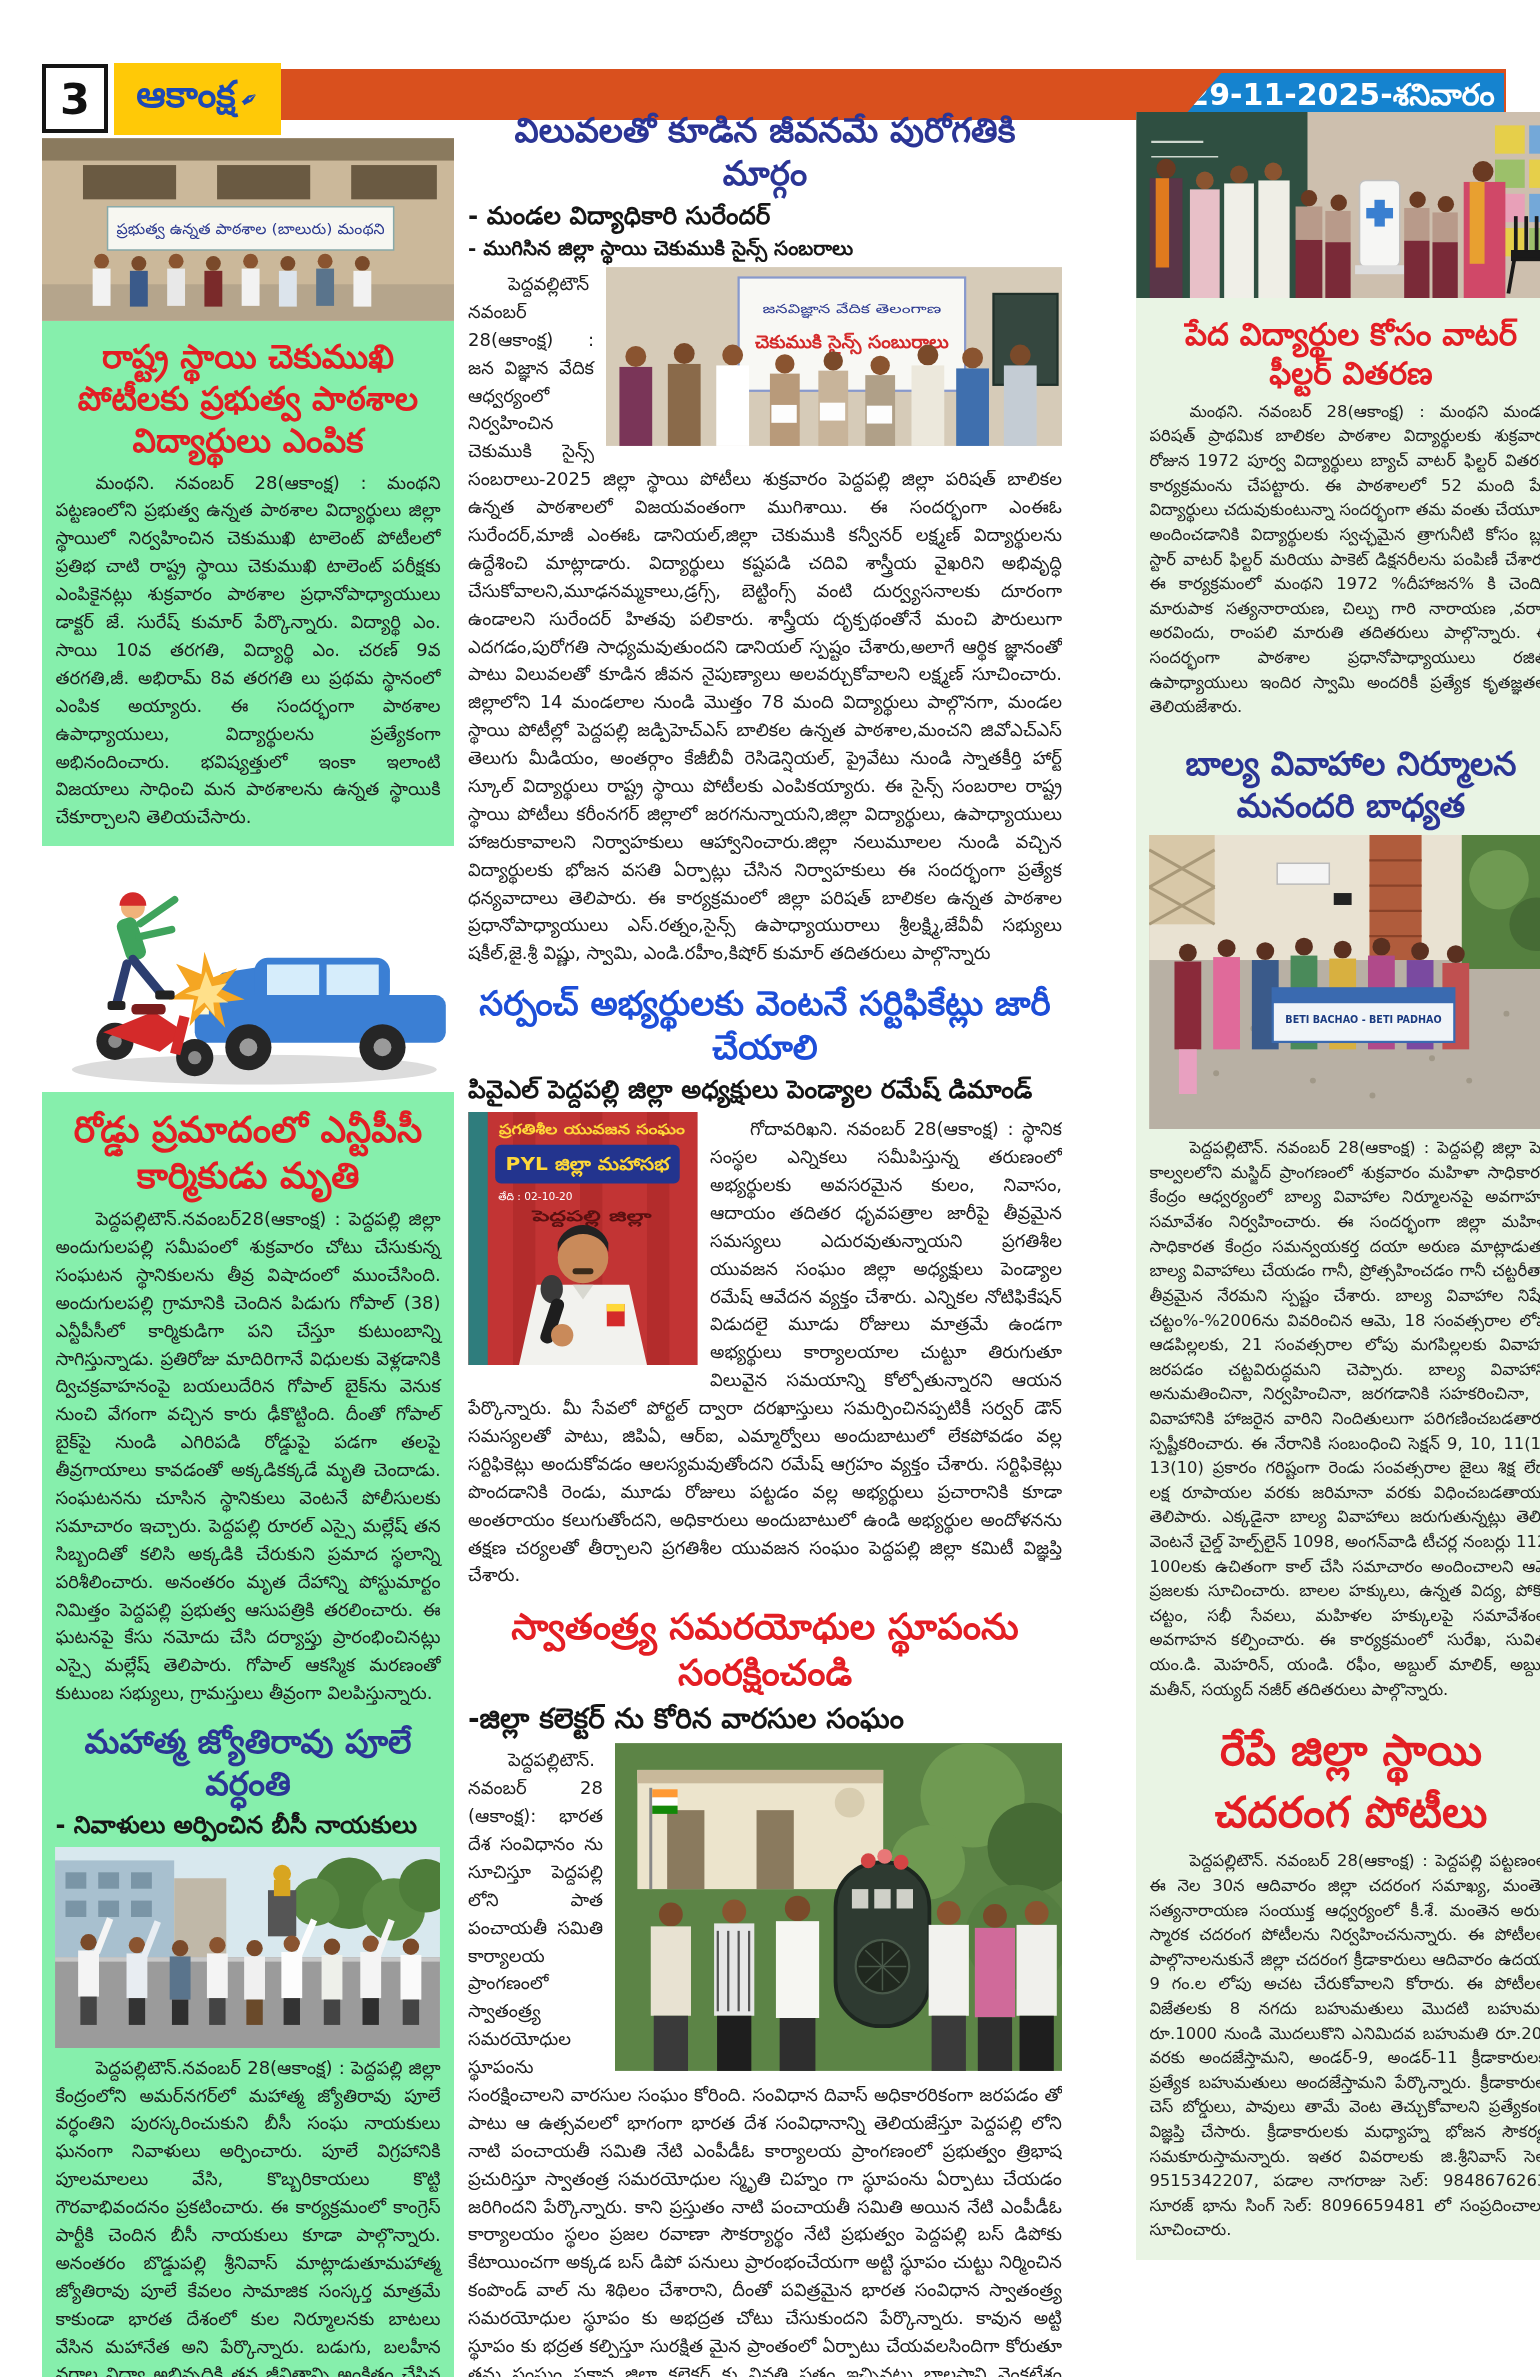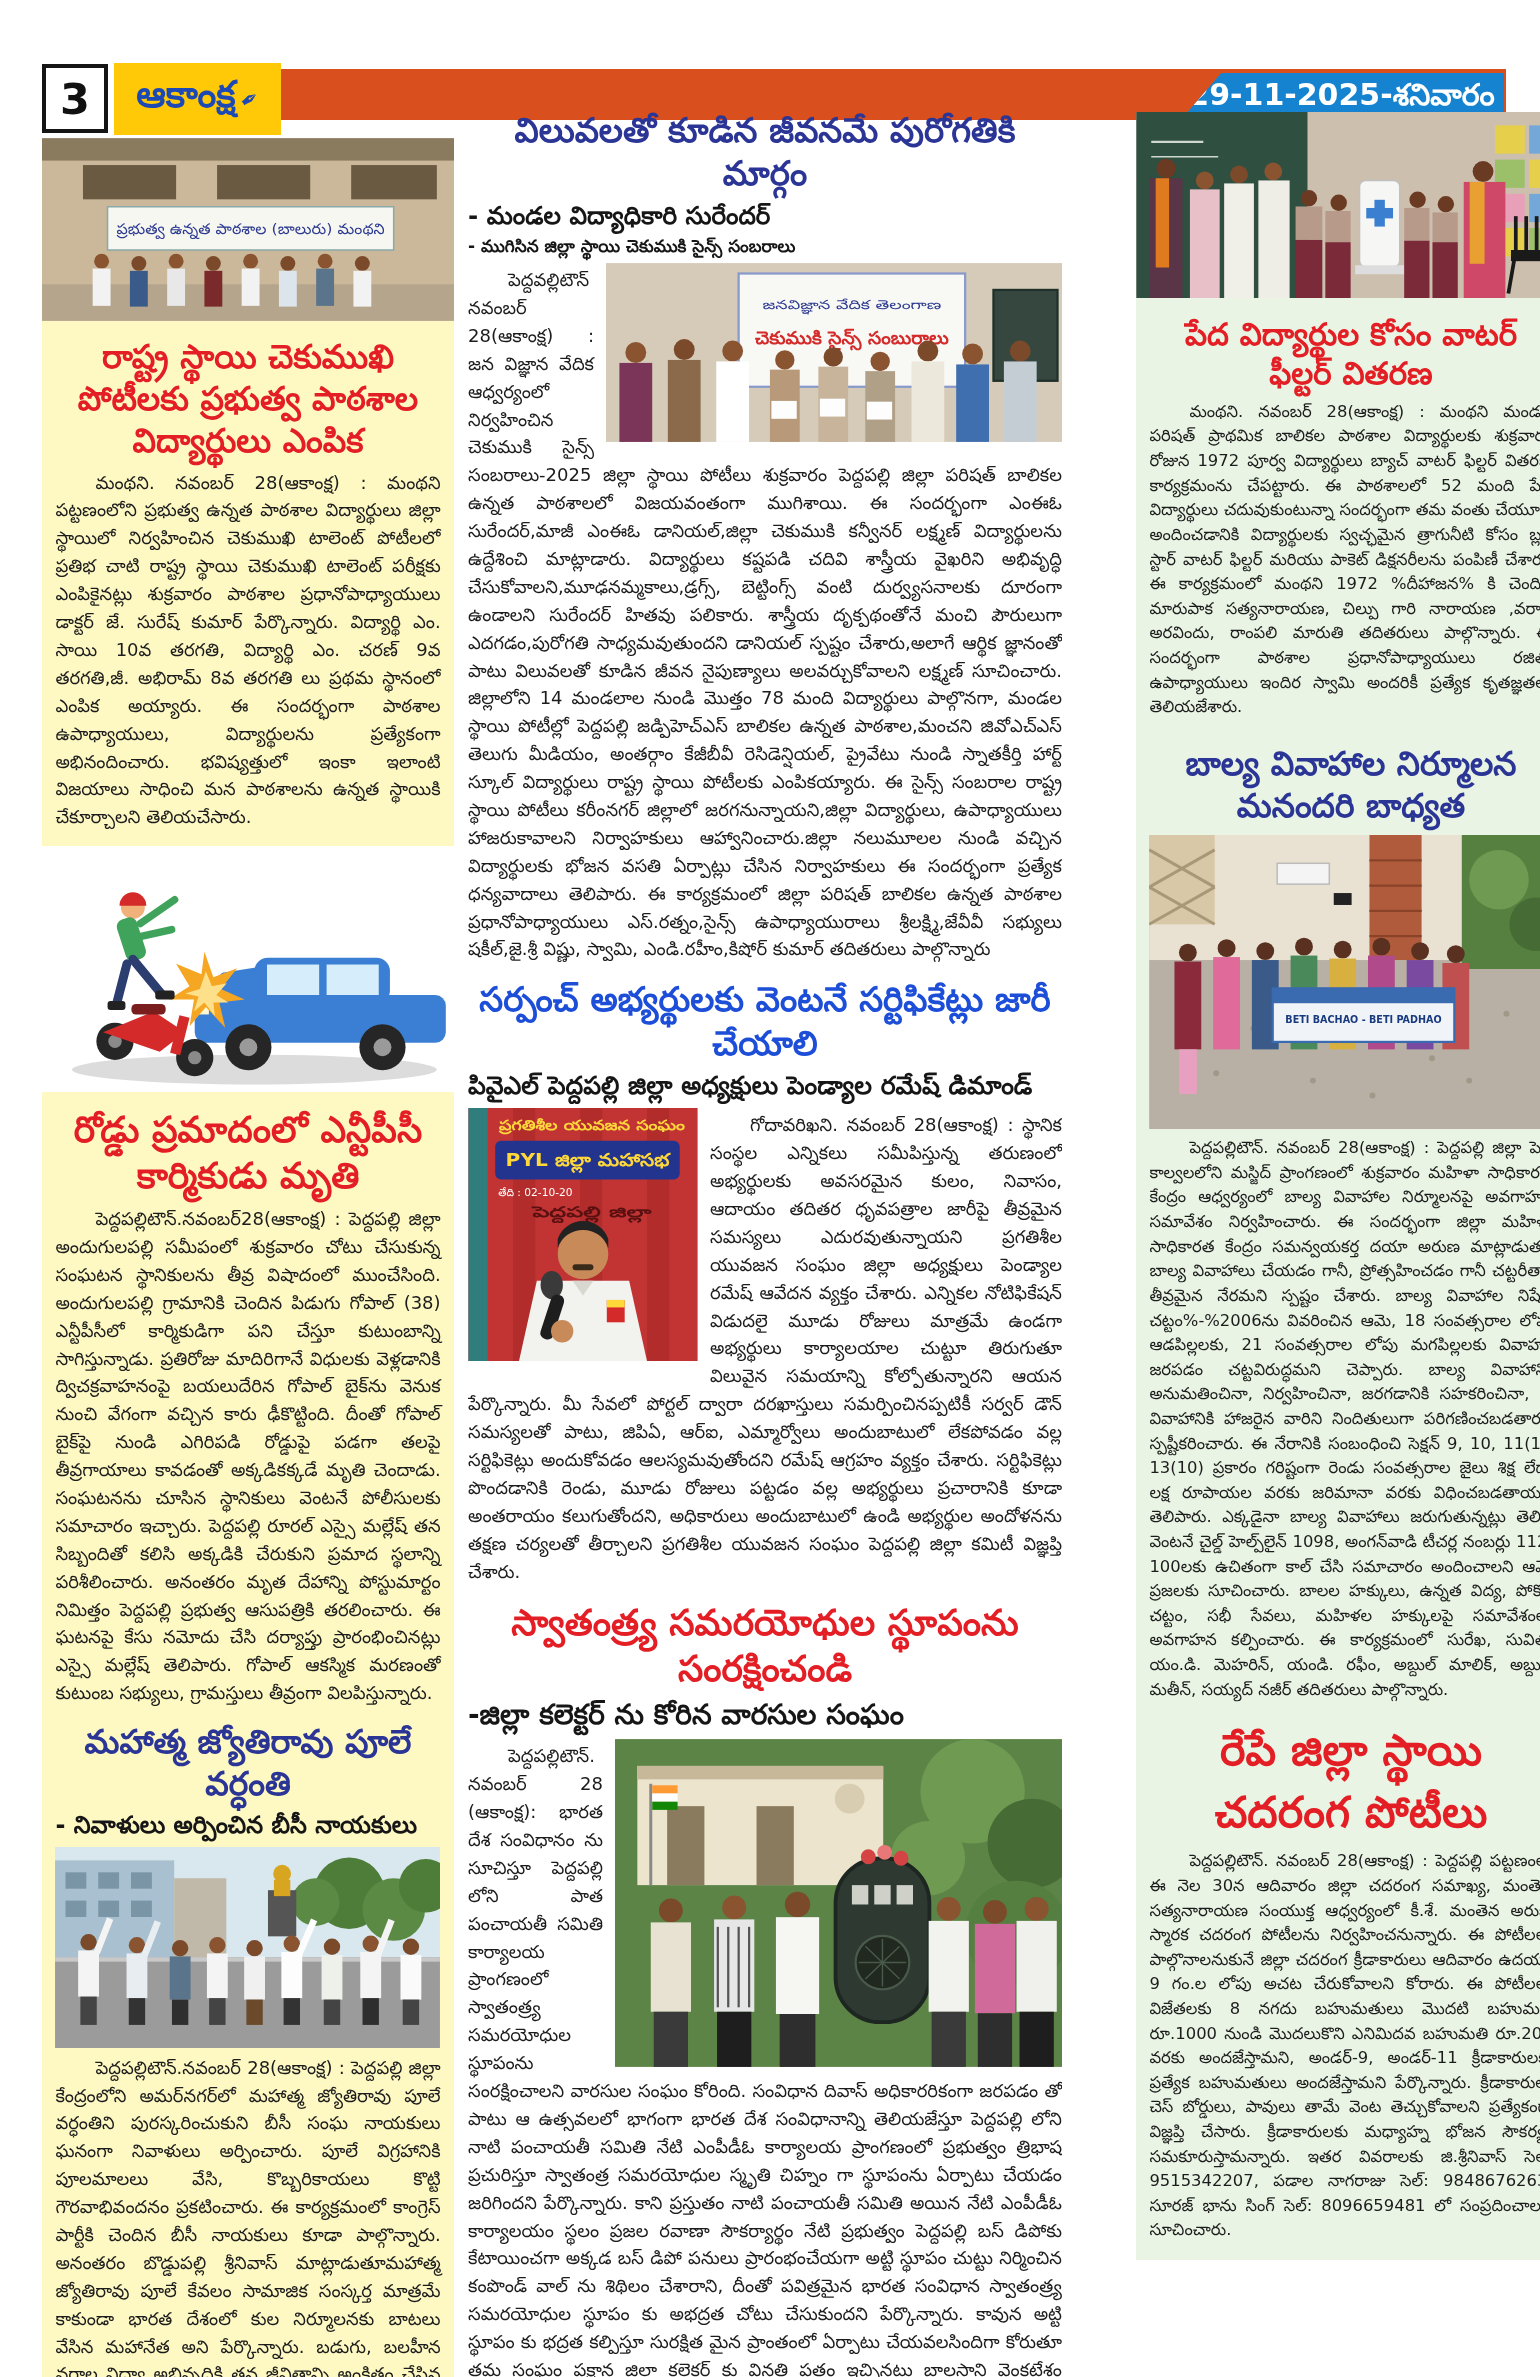--- a/index.html
+++ b/index.html
@@ -15,21 +15,21 @@
   .pen{display:inline-block;transform:rotate(-35deg);font-size:22.4px;color:#1d49b5;}
   .hdr-band{position:absolute;left:281px;top:69px;width:1225px;height:51px;background:#d9501e;}
   .hdr-date{position:absolute;left:1179px;top:73px;width:325px;height:49px;background:#1583cf;
             clip-path:polygon(13% 0,100% 0,100% 100%,0 100%);display:flex;align-items:center;
             justify-content:center;color:#fff;font-size:30px;font-weight:bold;}
   
   .col{position:absolute;top:138px;}
   #col-left{left:42px;width:412px;}
   #col-center{left:468px;top:104px;width:594px;}
   #col-right{left:1136px;top:112px;width:430px;}
-  .yellow{background:#fef9c3;padding:10.4px 13.4px;box-sizing:border-box;}
+  .yellow{background:#86efac;padding:10.4px 13.4px;box-sizing:border-box;}
   .green{background:#e9f4e4;padding:12px 13.4px;box-sizing:border-box;}
   .p-body{font-size:18px;line-height:1.55;text-align:justify;text-indent:40px;margin:6px 0 4.5px 0;}
   #col-right .p-body{font-size:16.4px;line-height:1.5;}
   .hl{font-weight:bold;text-align:center;line-height:1.28;margin:4.5px 0;}
   .hl-red{color:#e31e24;}
   .hl-blue{color:#2b3595;}
   .hl-mag{color:#1d4ed8;}
   .sub{font-weight:bold;text-align:left;color:#161616;line-height:1.3;margin:3px 0;}
   .art{overflow:hidden;}
   .ph{display:block;}
@@ -216,21 +216,21 @@
         </g>
       </svg>
 
       <p class="p-body">పెద్దపల్లిటౌన్.నవంబర్ 28(ఆకాంక్ష) : పెద్దపల్లి జిల్లా కేంద్రంలోని అమర్‌నగర్‌లో మహాత్మ జ్యోతిరావు పూలే వర్ధంతిని పురస్కరించుకుని బీసీ సంఘ నాయకులు ఘనంగా నివాళులు అర్పించారు. పూలే విగ్రహానికి పూలమాలలు వేసి, కొబ్బరికాయలు కొట్టి గౌరవాభివందనం ప్రకటించారు. ఈ కార్యక్రమంలో కాంగ్రెస్ పార్టీకి చెందిన బీసీ నాయకులు కూడా పాల్గొన్నారు. అనంతరం బొడ్డుపల్లి శ్రీనివాస్ మాట్లాడుతూమహాత్మ జ్యోతిరావు పూలే కేవలం సామాజిక సంస్కర్త మాత్రమే కాకుండా భారత దేశంలో కుల నిర్మూలనకు బాటలు వేసిన మహానేత అని పేర్కొన్నారు. బడుగు, బలహీన వర్గాల విద్యా అభివృద్ధికి తన జీవితాన్ని అంకితం చేసిన పూలే ఆదర్శంగా నిలిచారని తెలిపారు. కుల వివక్ష లేని సమాజ నిర్మాణం, సామాజిక న్యాయం కోసం ఆయన చేసిన పోరాటం చిరస్మరణీయమని గుర్తుచేశారు. బీసీ వర్గాలను చైతన్యపరచడంలో, ఆర్థిక%-%రాజకీయంగా ఎదగడానికి మార్గం చూపడంలో పూలే పాత్ర అపారం అని అన్నారు. ఈ కార్యక్రమంలో పెద్దపల్లి మాజీ కౌన్సిలర్లు బూతగడ్డ సంపత్, తాడూరి శ్రీమన్నారాయణ, నుగిళ్ల మల్లయ్య, భూషణ వేనా సురేష్ గౌడ్, దొడ్డుపల్లి జగదీష్, నంసని శ్రీనివాస్, బూతగడ్డ అజయ్, భీమజు సురేందర్, నక్క సంతోష్, తిరిగి శ్రీనివాస్ గౌడ్, నాగుల మల్యాల రాజేశం తదితరులు పాల్గొన్నారు.</p>
     </div>
   </div>
 
   <div class="col" id="col-center">
     <div class="hl hl-blue" style="font-size:34px;">విలువలతో కూడిన జీవనమే పురోగతికి మార్గం</div>
     <div class="sub" style="font-size:24.6px;">- మండల విద్యాధికారి సురేందర్</div>
-    <div class="sub" style="font-size:17px;">- ముగిసిన జిల్లా స్థాయి చెకుముకి సైన్స్ సంబరాలు</div>
+    <div class="sub" style="font-size:20px;">- ముగిసిన జిల్లా స్థాయి చెకుముకి సైన్స్ సంబరాలు</div>
 
     <div class="art">
       <svg class="ph fl-r" width="456" height="179" viewBox="0 0 612 240">
         <rect width="612" height="240" fill="#d6cbb8"></rect>
         <rect x="520" y="36" width="86" height="122" fill="#35473f" stroke="#20302a" stroke-width="3"></rect>
         <rect x="178" y="14" width="304" height="152" fill="#f8f8f4" stroke="#8899cc" stroke-width="3"></rect>
         <text x="330" y="62" font-size="17" fill="#2b3990" text-anchor="middle" textLength="240" lengthAdjust="spacingAndGlyphs">జనవిజ్ఞాన వేదిక తెలంగాణ</text>
         <text x="330" y="108" font-size="24" font-weight="bold" fill="#d42a2a" text-anchor="middle" textLength="260" lengthAdjust="spacingAndGlyphs">చెకుముకి సైన్స్ సంబురాలు</text>
         <g>
           <g>

